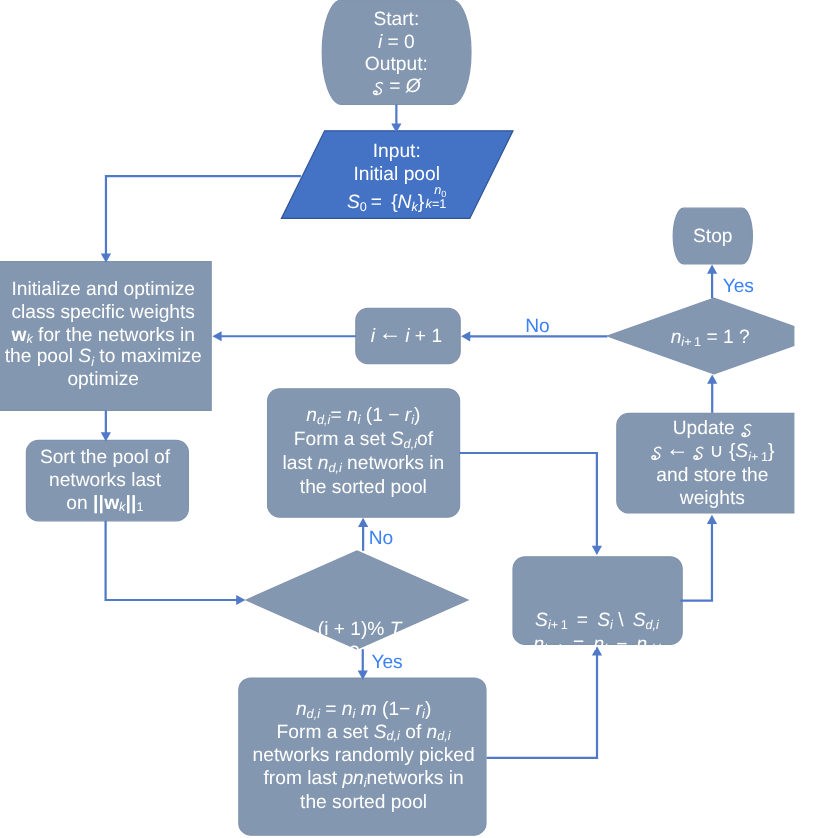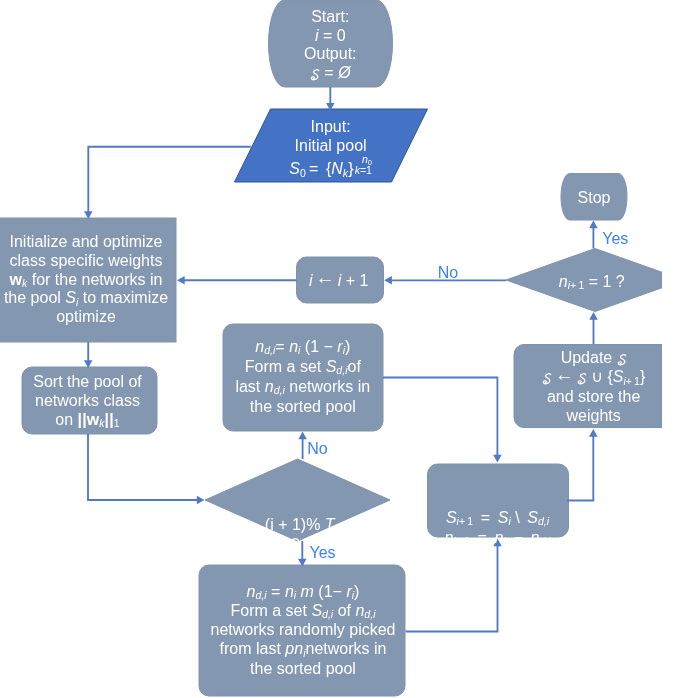--- a/index.html
+++ b/index.html
@@ -84,21 +84,21 @@
   </div>
   <div class="lbl" style="left:-134.00px;top:233.10px;width:440px;line-height:18.75px;">
     <div><span>Initialize and optimize</span></div>
     <div><span>class specific weights</span></div>
     <div><span class="bu">w</span><span class="sub">k</span><span>&nbsp;for the networks in</span></div>
     <div><span>the pool&nbsp;</span><span class="it">S</span><span class="sub">i</span><span>&nbsp;to maximize</span></div>
     <div><span>optimize</span></div>
   </div>
   <div class="lbl" style="left:-132.50px;top:371.60px;width:440px;line-height:19.0px;">
     <div><span>Sort the pool of</span></div>
-    <div><span>networks class</span></div>
+    <div><span>networks last</span></div>
     <div><span>on&nbsp;</span><span class="nb">||</span><span class="bu">w</span><span class="sub">k</span><span class="nb">||</span><span class="subn">1</span></div>
   </div>
   <div class="lbl lft" style="left:264.80px;top:481.30px;line-height:19.6px;margin-top:34px;">
     <div><span>(i + 1)%&nbsp;</span><span class="it">T</span></div>
     <div><span>=&nbsp; 0?</span></div>
   </div>
   <div class="lbl" style="left:82.80px;top:337.20px;width:440px;line-height:19.85px;">
     <div><span class="it">n</span><span class="sub">d,i</span><span>=</span> <span class="it">n</span><span class="sub">i</span><span>&nbsp;(1 − </span><span class="it">r</span><span class="sub">i</span><span>)</span></div>
     <div><span>Form a set&nbsp;</span><span class="it">S</span><span class="sub">d,i</span><span>of</span></div>
     <div><span>last&nbsp;</span><span class="it">n</span><span class="sub">d,i</span><span>&nbsp;networks in</span></div>

